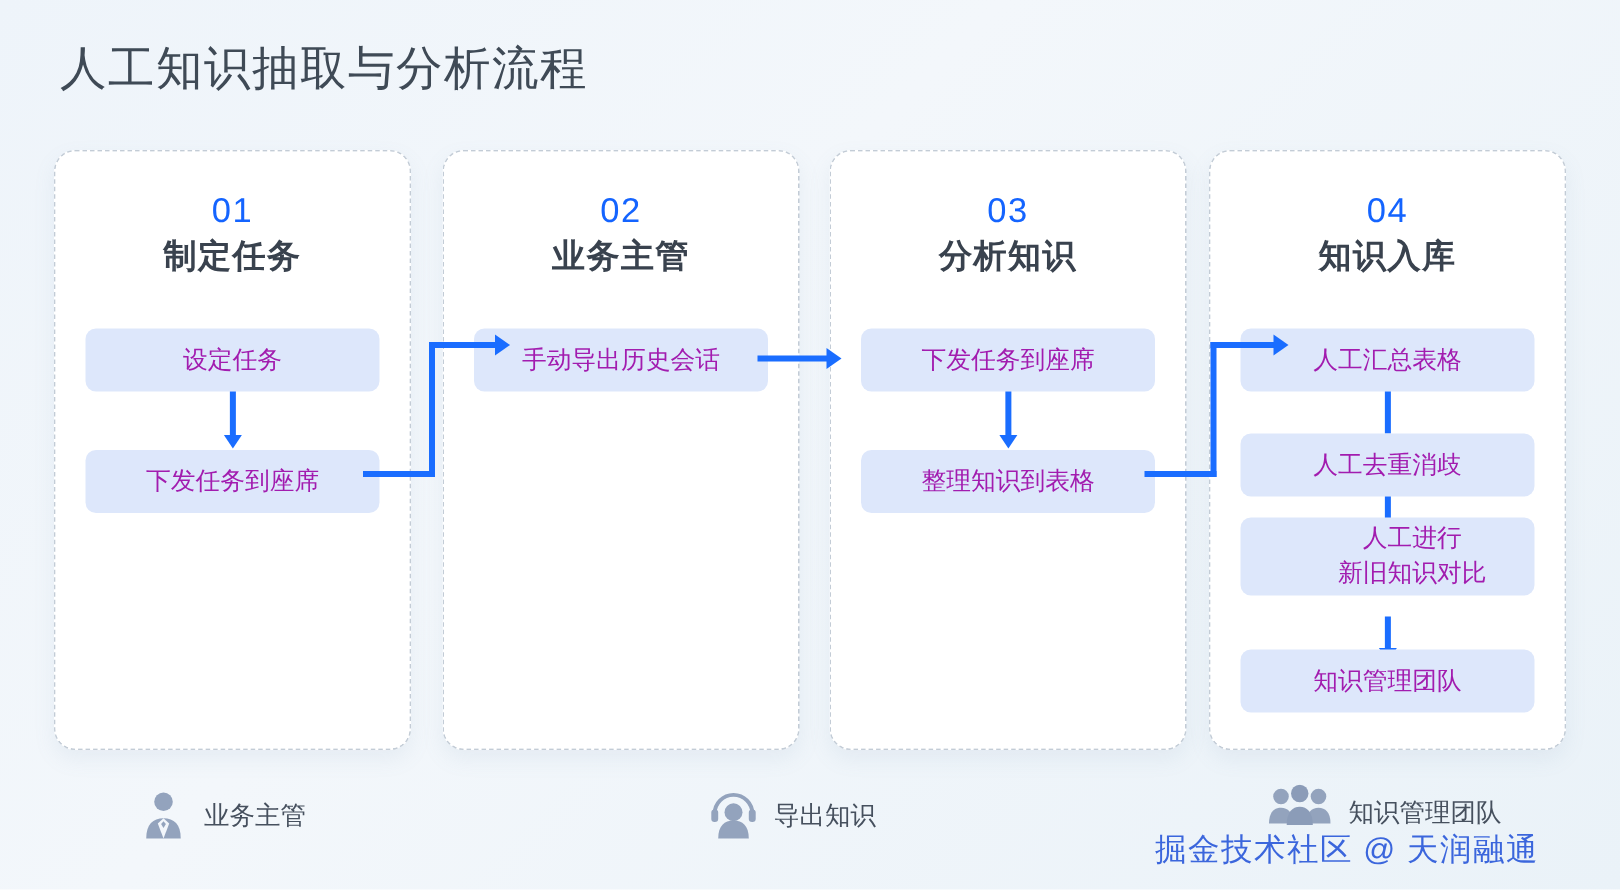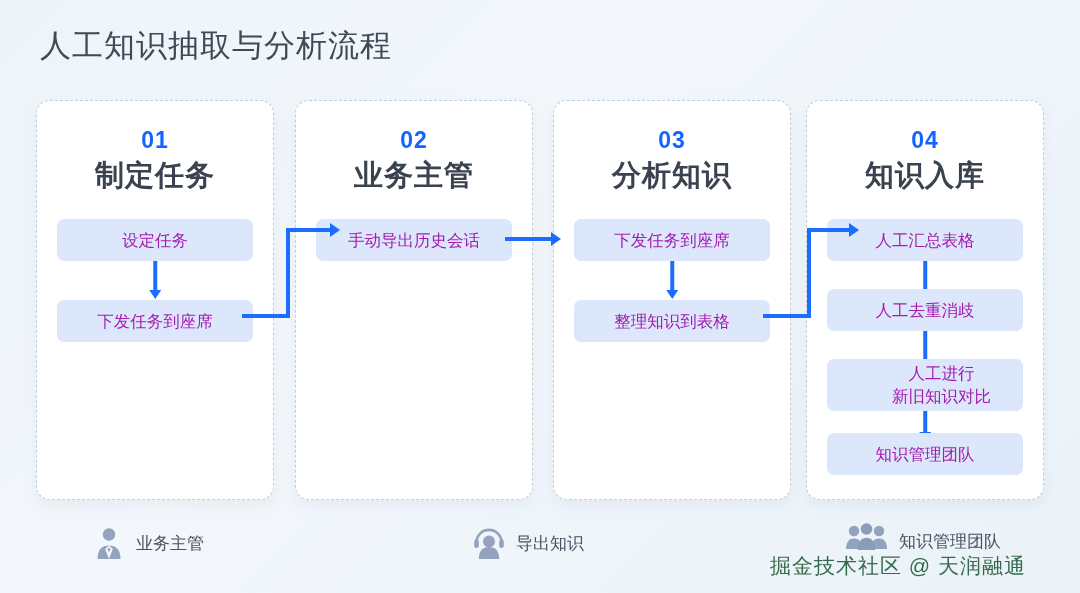--- a/index.html
+++ b/index.html
@@ -51,31 +51,31 @@
   #col-2 { left: 553px; }
   #col-3 { left: 806px; }
 
   .col-number {
     position: absolute;
     top: 26px;
     left: 0;
     width: 100%;
     text-align: center;
     font-size: 23px;
-    font-weight: bold;
+    font-weight: normal;
     color: #1464ff;
     letter-spacing: 1px;
   }
   .col-name {
     position: absolute;
     top: 55px;
     left: 0;
     width: 100%;
     text-align: center;
-    font-size: 29px;
+    font-size: 22px;
     font-weight: bold;
     color: #39424e;
     letter-spacing: 1px;
   }
 
   
   .step {
     position: absolute;
     left: 50%;
     transform: translateX(-50%);
@@ -143,21 +143,21 @@
     white-space: nowrap;
   }
   .role-icon { width: 34px; height: 34px; display: block; }
 
   
   #watermark {
     position: absolute;
     left: 770px;
     top: 552px;
     font-size: 21px;
-    color: #14532d;
+    color: #1d4ed8;
     opacity: 0.85;
     white-space: nowrap;
     letter-spacing: 1px;
   }
 </style>
 </head>
 <body>
 
 <div id="stage">
 
@@ -189,21 +189,21 @@
   </div>
 
   <div class="column" id="col-3">
     <div class="col-number">04</div>
     <div class="col-name">知识入库</div>
 
     <div class="step h1" style="top:118px;">人工汇总表格</div>
     <div class="vline" style="top:160px; height:28px;"></div>
     <div class="step h1" style="top:188px;">人工去重消歧</div>
     <div class="vline" style="top:230px; height:28px;"></div>
-    <div class="step h2" style="top:258px;padding-left:33px;">人工进行
+    <div class="step h2" style="top:244px;padding-left:33px;">人工进行
 新旧知识对比</div>
     <div class="vline arrow" style="top:310px; height:22px;"></div>
     <div class="step h1" style="top:332px;">知识管理团队</div>
   </div>
 
   <div class="conn" id="conn-0-1" style="left:242px; top:228px; width:112px; height:100px;">
     <div class="seg-h" style="left:0px;   top:86px; width:48px;"></div>
     <div class="seg-v" style="left:44px;  top:0px;  height:90px;"></div>
     <div class="seg-h" style="left:44px;  top:0px;  width:48px;"></div>
     <div class="head" style="left:88px;  top:-5px;"></div>

